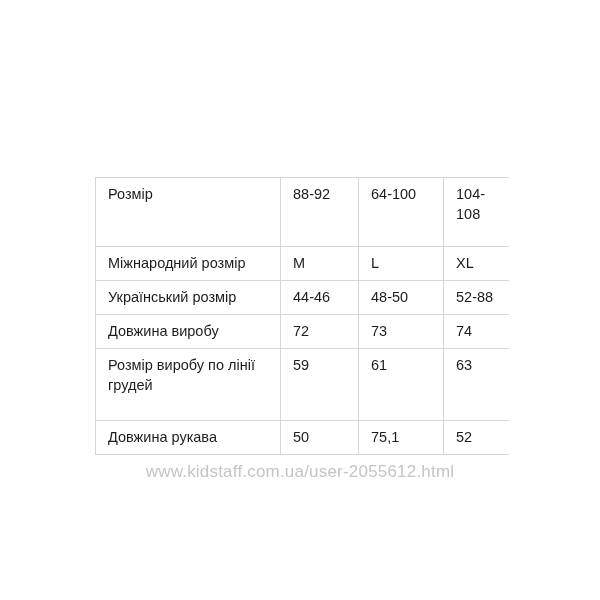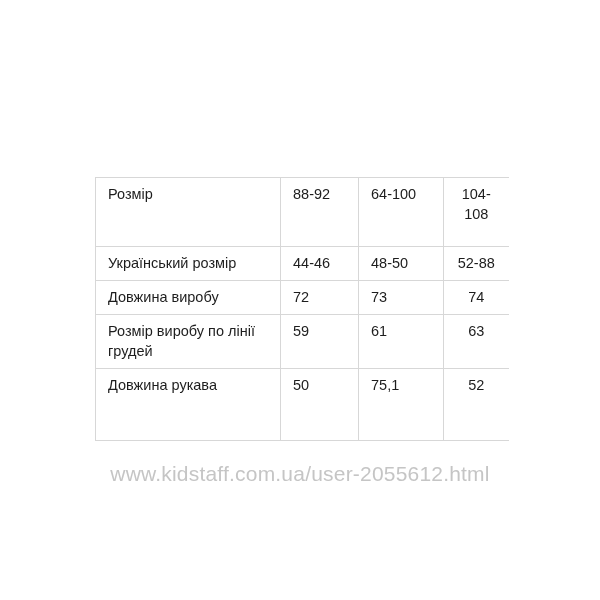--- a/index.html
+++ b/index.html
@@ -29,33 +29,32 @@
     font-size: 14.5px;
     line-height: 20px;
     color: #1d1d1d;
     vertical-align: top;
     overflow: hidden;
     white-space: normal;
   }
   
   table.size-table td:last-child {
     border-right: none;
-    text-align: center;
   }
   
   table.size-table tr:nth-child(1) td { height: 55px; }
   
   table.size-table tr:nth-child(5) td { height: 58px; }
   .watermark {
     position: absolute;
     left: 0;
     top: 462px;
     width: 600px;
     text-align: center;
-    font-size: 21px;
+    font-size: 17px;
     letter-spacing: 0.2px;
     color: #c5c5c5;
   }
 </style>
 </head>
 <body>
 
 <div class="canvas">
 
   <table class="size-table">
@@ -64,20 +63,26 @@
       <col style="width:78px">
       <col style="width:85px">
       <col style="width:65px">
     </colgroup>
     <tbody>
       <tr>
         <td>Розмір</td>
         <td>88-92</td>
         <td>64-100</td>
         <td>104-108</td>
+      </tr>
+      <tr>
+        <td>Міжнародний розмір</td>
+        <td>M</td>
+        <td>L</td>
+        <td>XL</td>
       </tr>
       <tr>
         <td>Український розмір</td>
         <td>44-46</td>
         <td>48-50</td>
         <td>52-88</td>
       </tr>
       <tr>
         <td>Довжина виробу</td>
         <td>72</td>

